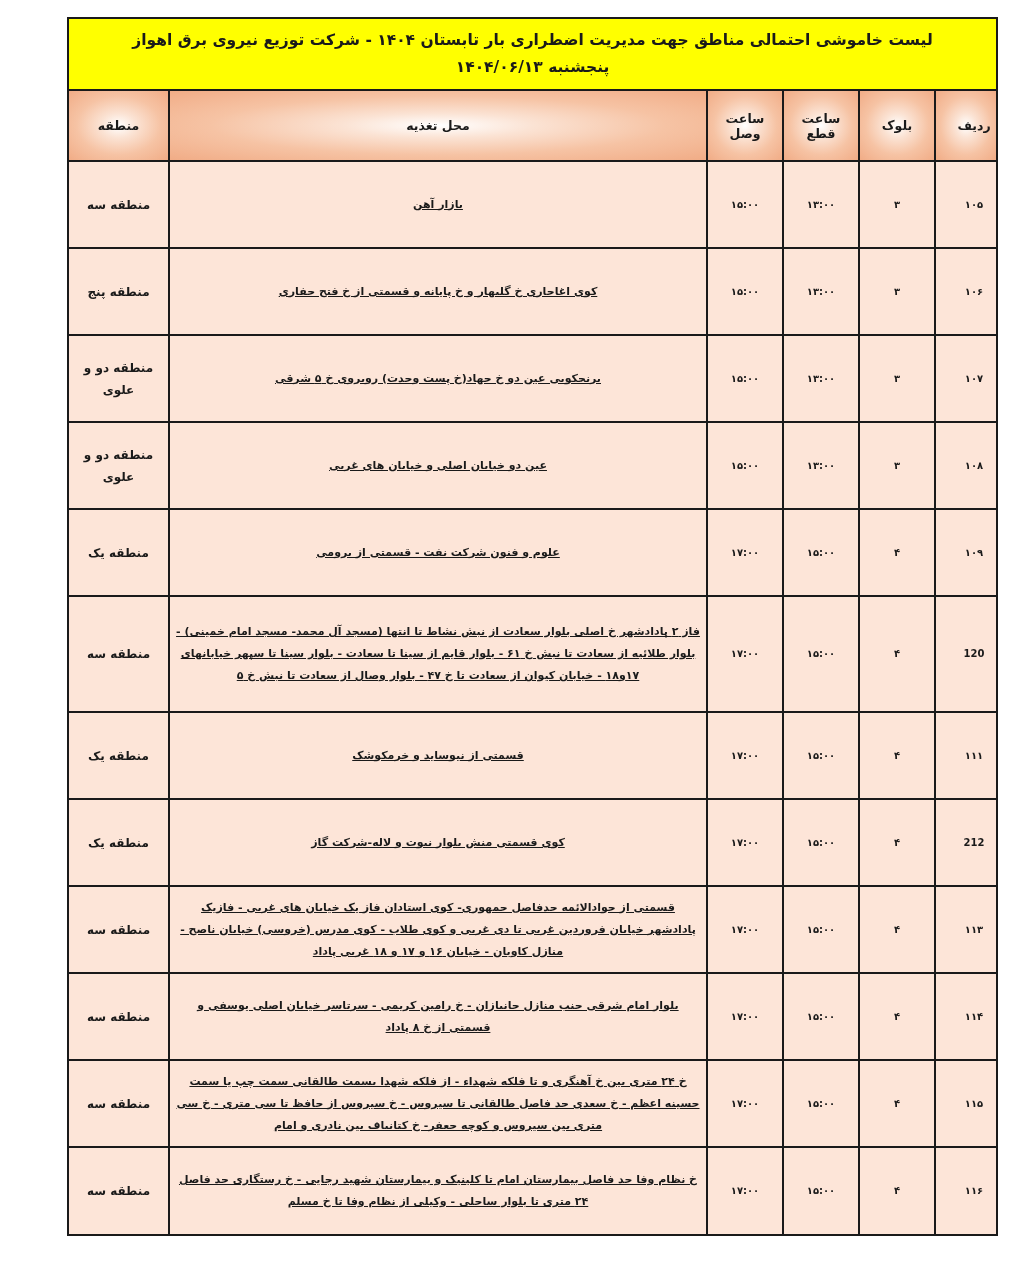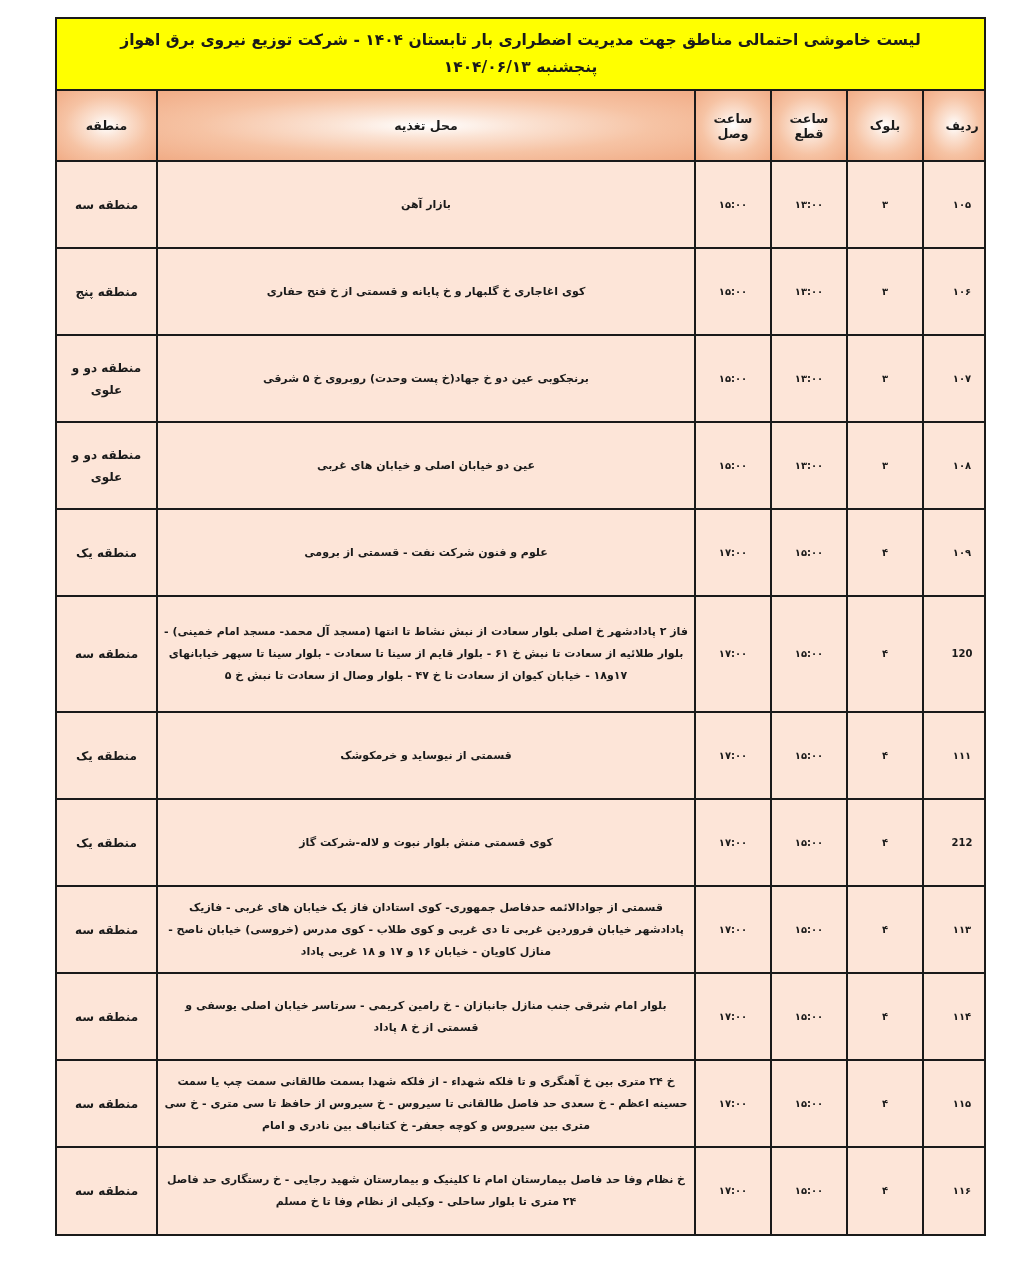--- a/index.html
+++ b/index.html
@@ -10,21 +10,21 @@
       height: 1280px;
       overflow: hidden;
     }
     body {
       position: relative;
       font-family: "DejaVu Sans", sans-serif;
       color: #1a1a1a;
     }
     .sheet {
       position: absolute;
-      left: 55px;
+      left: 67px;
       top: 17px;
       width: 931px;
       border: 2px solid #1a1a1a;
       box-sizing: border-box;
       direction: rtl;
     }
     .title-block {
       background: #ffff00;
       height: 70px;
       border-bottom: 2px solid #1a1a1a;
@@ -61,21 +61,21 @@
       background: radial-gradient(ellipse at center, #ffffff 0%, #fbe3d4 25%, #f6c3a4 60%, #f1ac86 100%);
       margin-left: 44px;
     }
     td {
       background: #fde5d8;
       font-size: 11px;
       font-weight: bold;
       line-height: 22px;
     }
     td.num { font-size: 10px; }
-    td.desc { padding: 0 6px; }
+    td.desc { padding: 0 6px; text-decoration: underline; }
     td.region { font-size: 12px; }
     col.c-row { width: 61px; }
     col.c-block { width: 76px; }
     col.c-off { width: 76px; }
     col.c-on { width: 76px; }
     col.c-desc { width: 538px; }
     col.c-region { width: 100px; }
   </style>
 </head>
 <body>

